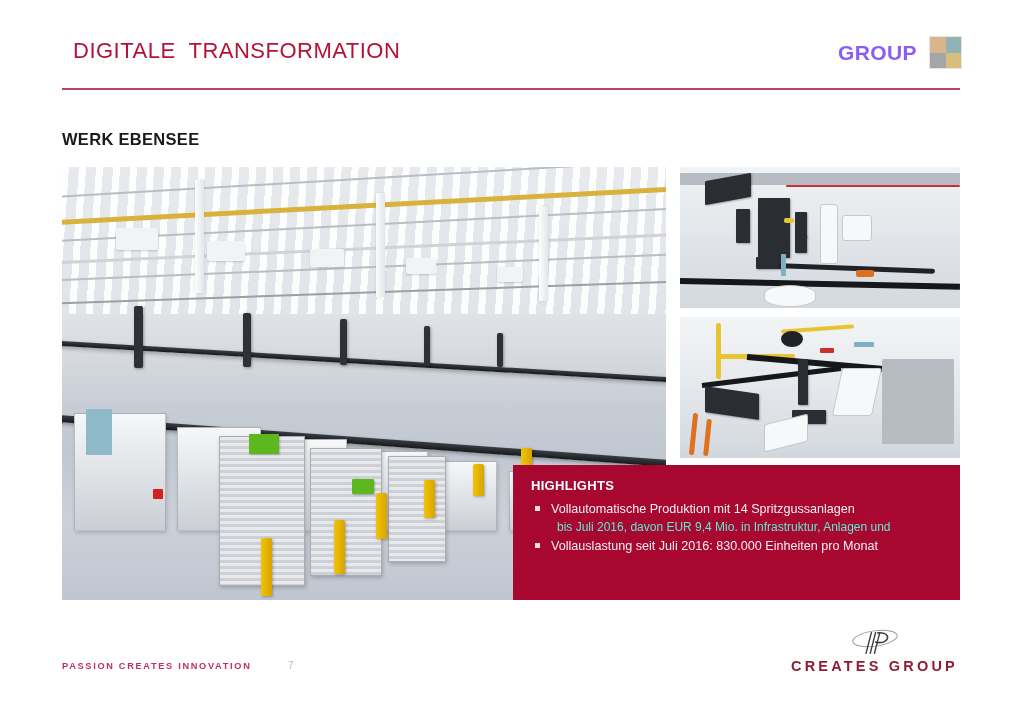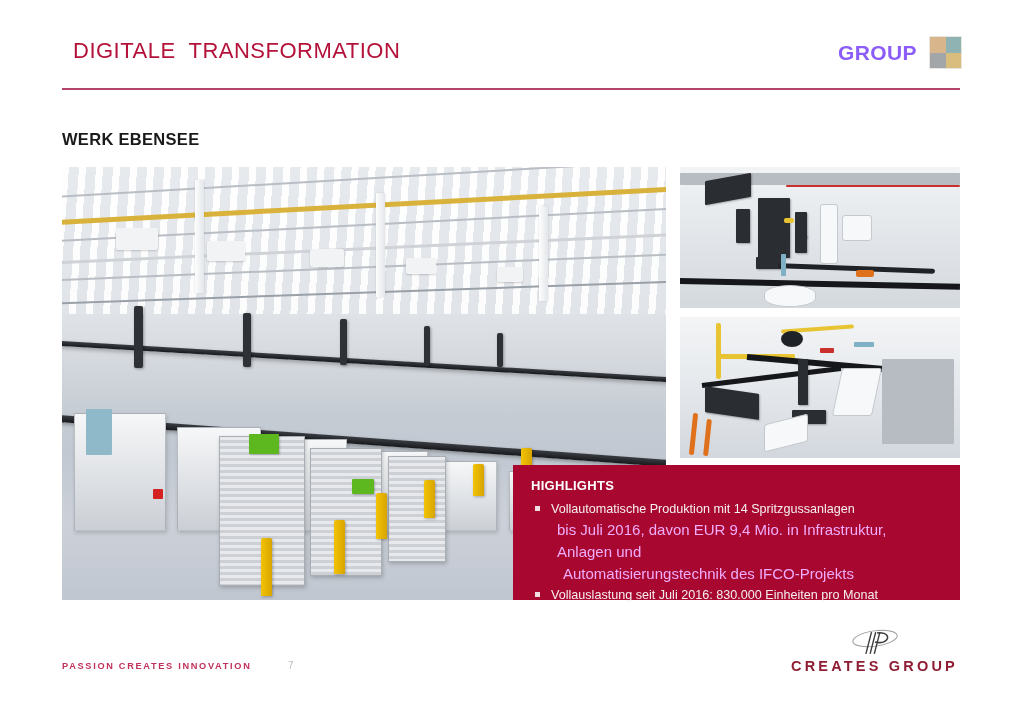--- a/index.html
+++ b/index.html
@@ -160,21 +160,21 @@
   .hl-list { list-style:none; }
   .hl-item {
     position:relative; padding-left:20px;
     font-size:12.6px; line-height:1.49; color:#f5eff1; font-weight:400;
   }
   .hl-item .bullet {
     position:absolute; left:4px; top:6px;
     width:5px; height:5px; background:#f3dde3;
   }
   .hl-sub {
-    padding-left:26px; font-size:15px; line-height:1.49; color:#f0abfc;
+    padding-left:26px; font-size:12px; line-height:1.49; color:#5eead4;
   }
   .hl-sub.deeper { padding-left:32px; }
 
   
   .footer-tag {
     position:absolute; left:62px; top:661px;
     font-size:9.2px; font-weight:bold; letter-spacing:1.7px; color:#c0315a;
   }
   .page-num {
     position:absolute; left:288px; top:660px;
@@ -312,21 +312,20 @@
   </div>
 
   <div class="highlights">
     <h3>HIGHLIGHTS</h3>
     <ul class="hl-list">
       <li class="hl-item">
         <span class="bullet"></span>
         <span>Vollautomatische Produktion mit 14 Spritzgussanlagen</span>
       </li>
       <li class="hl-sub">bis Juli 2016, davon EUR 9,4 Mio. in Infrastruktur, Anlagen und</li>
-      <li class="hl-sub deeper">Automatisierungstechnik des IFCO-Projekts</li>
       <li class="hl-item">
         <span class="bullet"></span>
         <span>Vollauslastung seit Juli 2016: 830.000 Einheiten pro Monat</span>
       </li>
     </ul>
   </div>
 
   <div class="footer-tag">PASSION  CREATES  INNOVATION</div>
   <div class="page-num">7</div>
 

